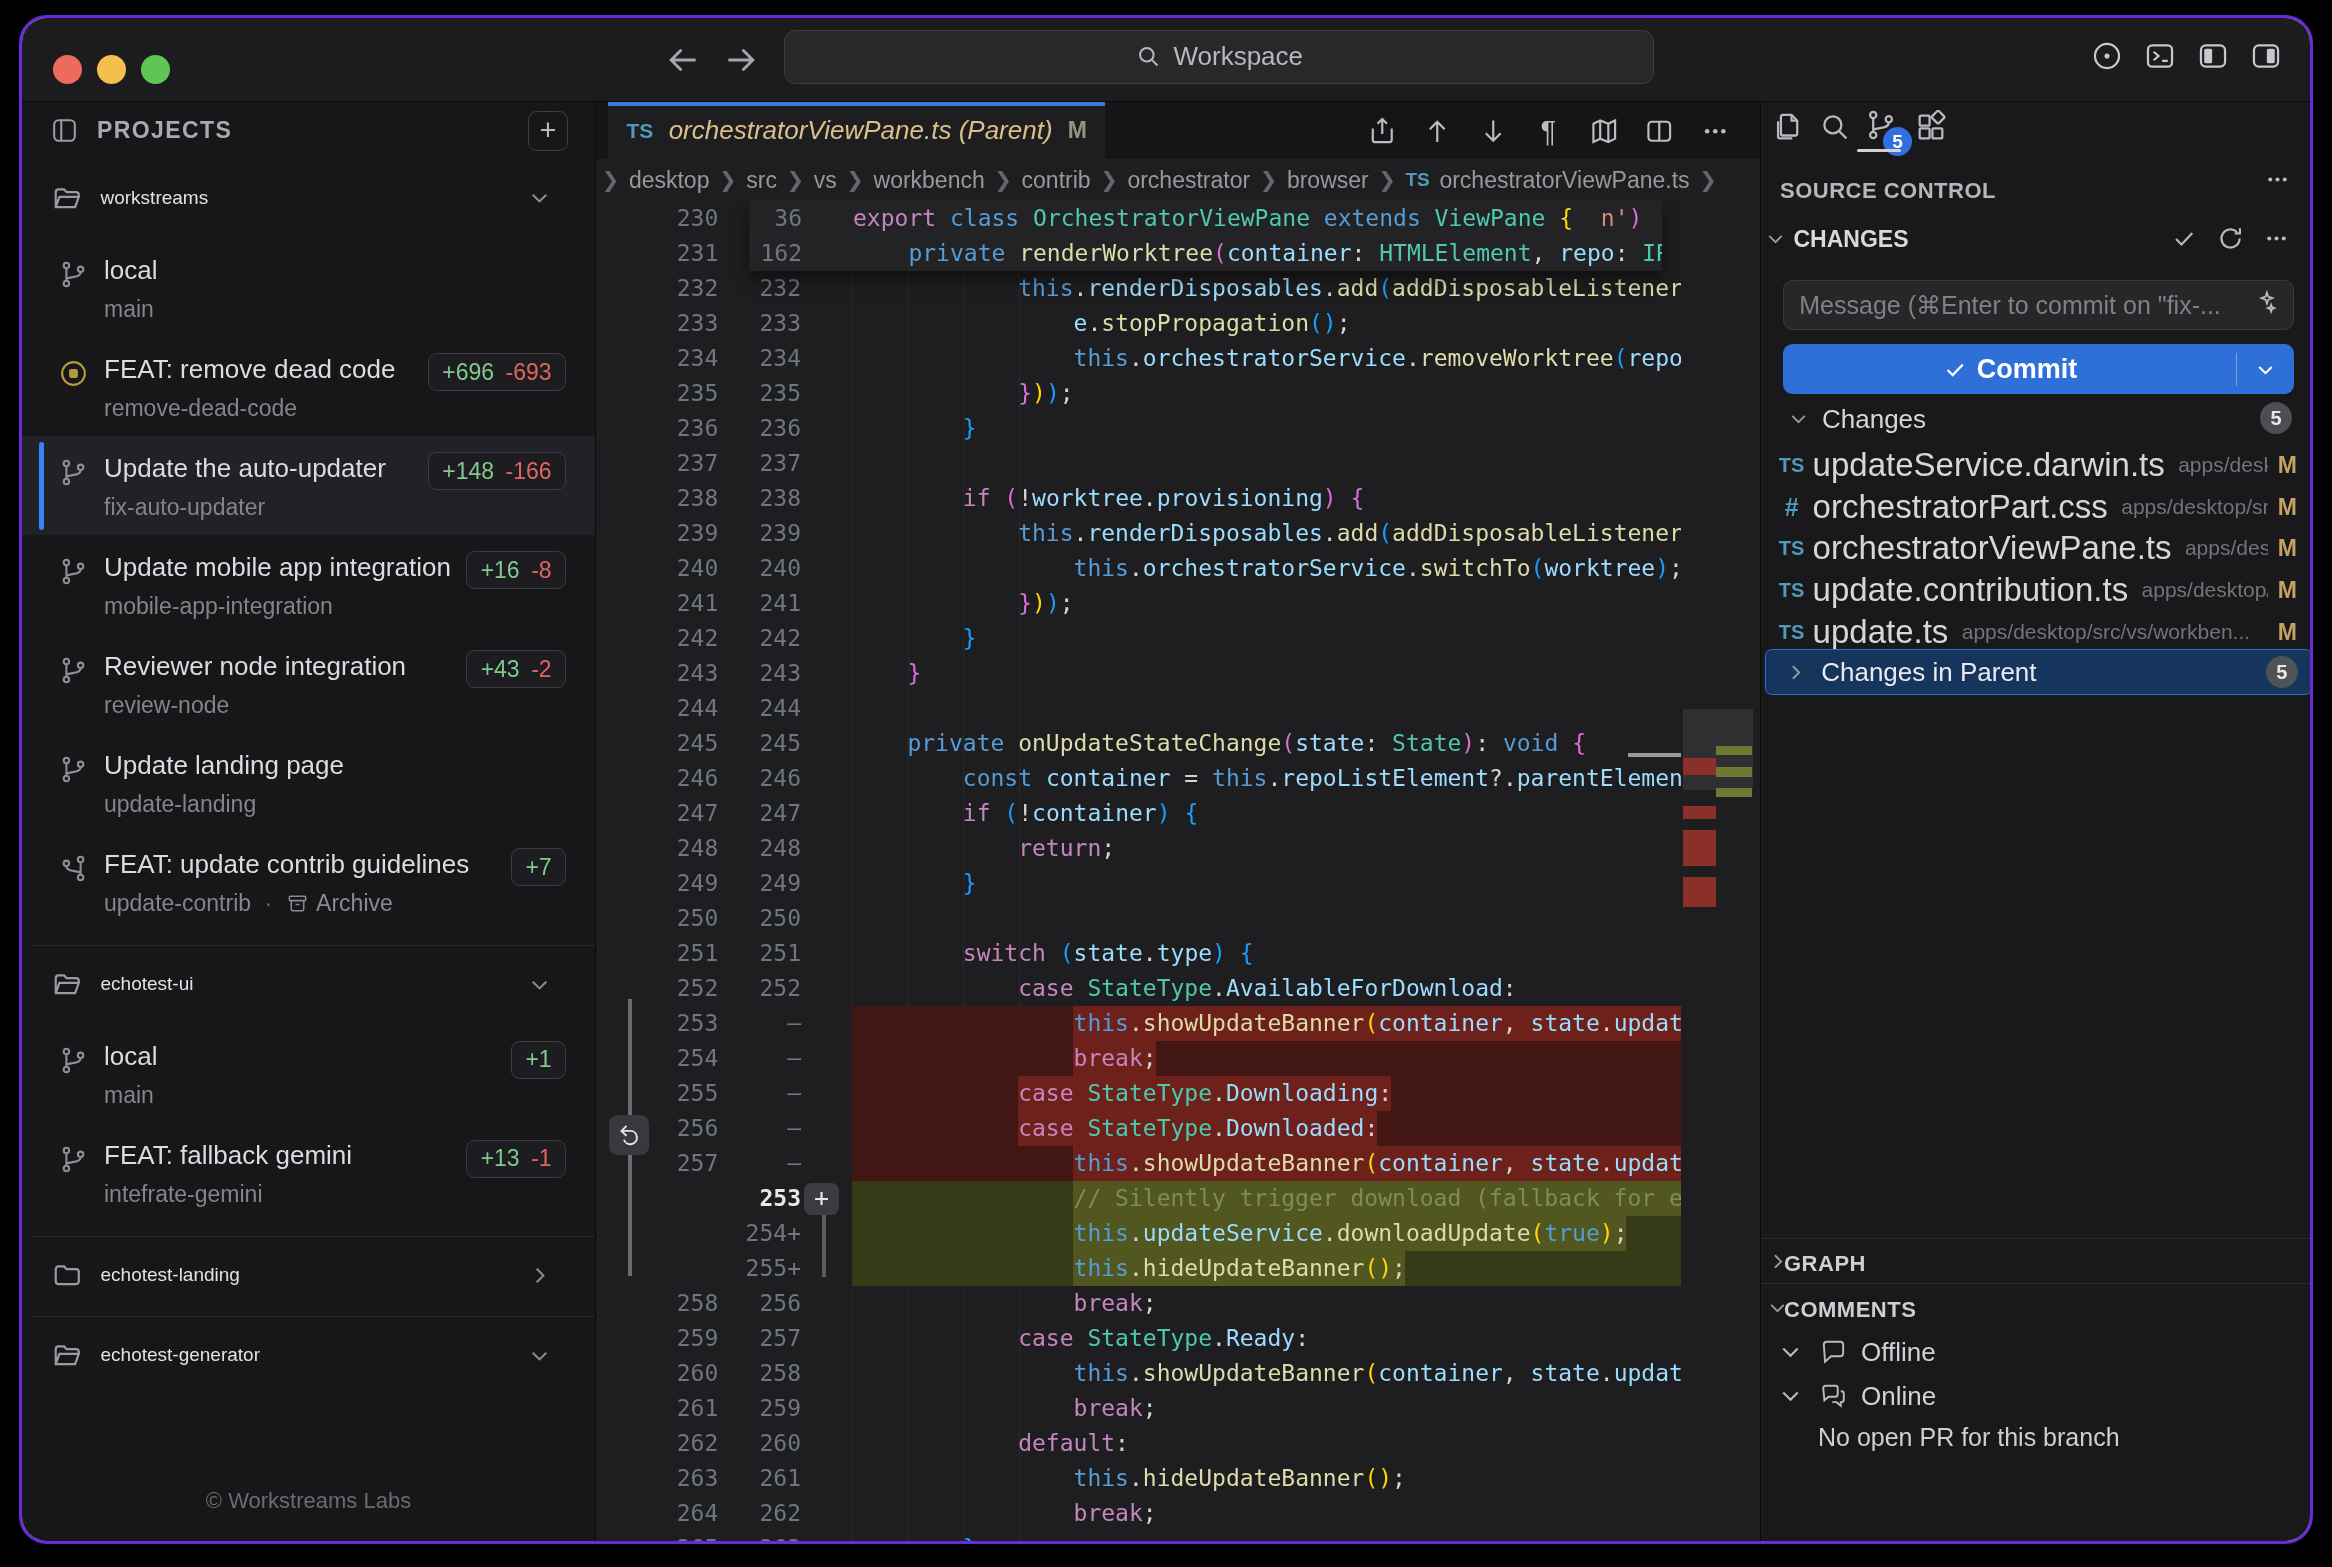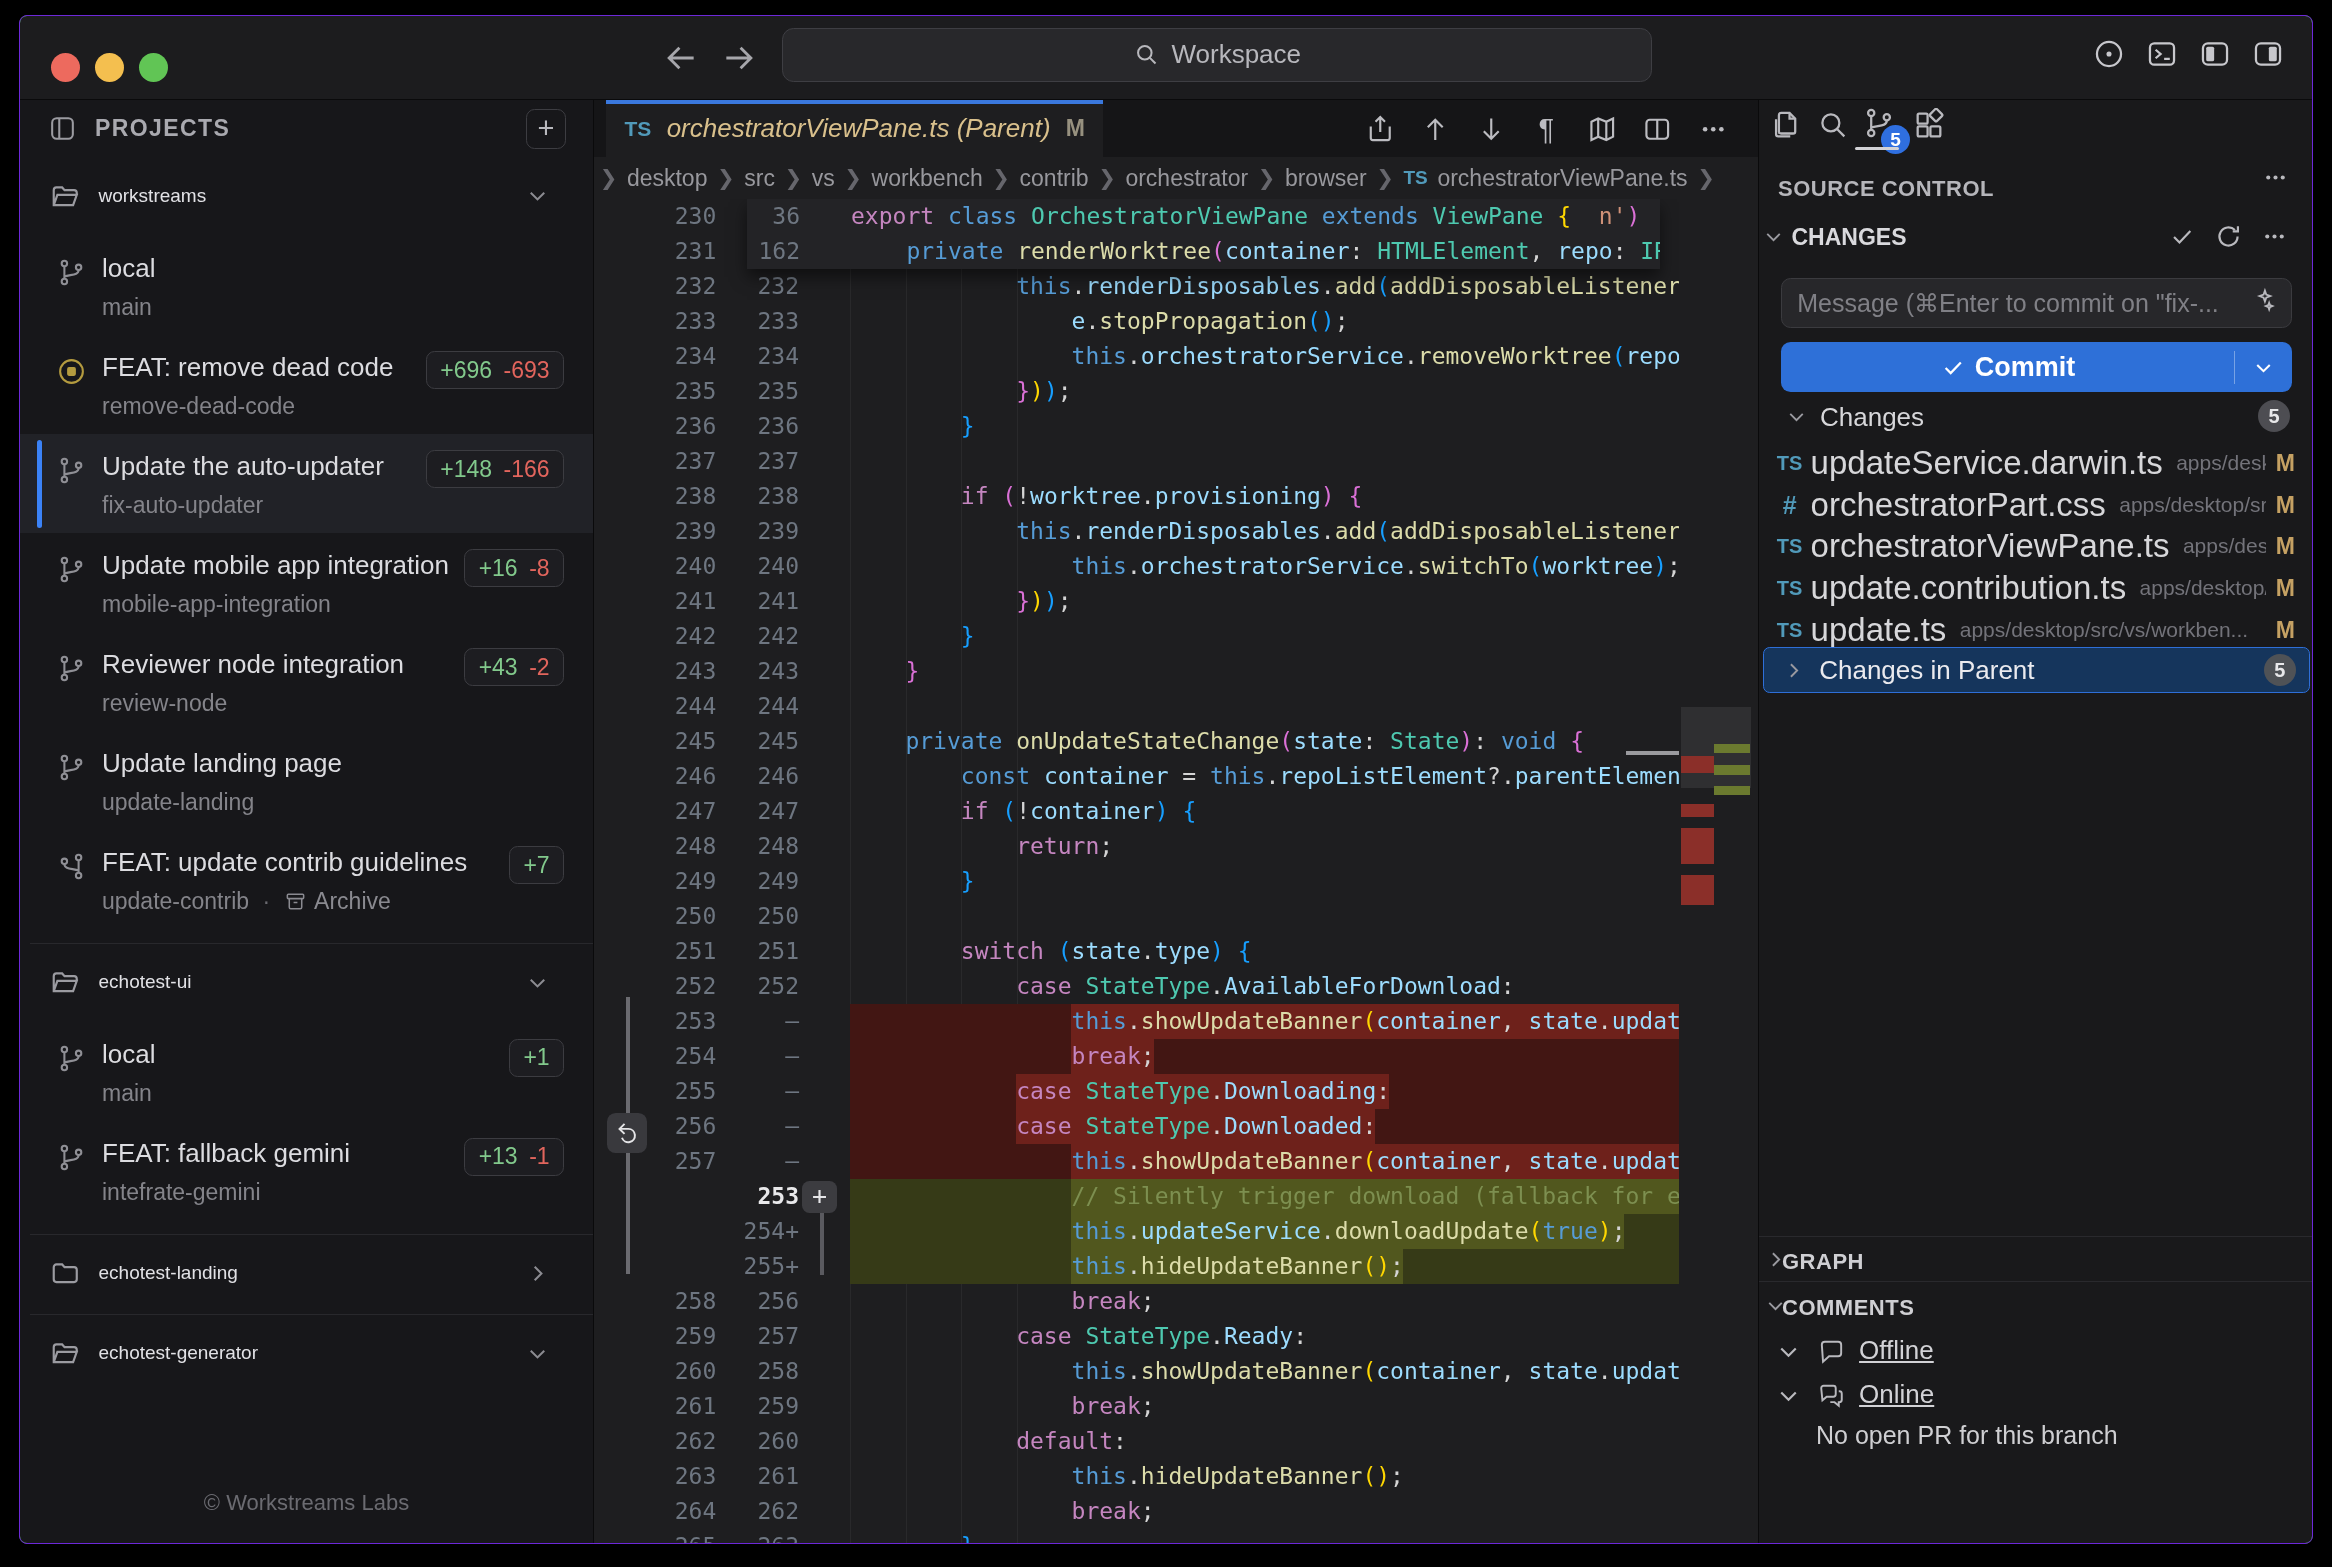--- a/index.html
+++ b/index.html
@@ -1,17 +1,17 @@
 <!DOCTYPE html>
 <html><head>
 <meta charset="utf-8">
 <style>
   * { margin:0; padding:0; box-sizing:border-box; }
   html,body { width:2332px; height:1568px; background:#000; font-family:"Liberation Sans", sans-serif; overflow:hidden; }
-  .window { position:absolute; left:19px; top:15.3px; width:2294px; height:1529px; background:#86efac; border:1px solid #6d28d9; border-radius:8px; overflow:hidden; }
+  .window { position:absolute; left:19px; top:15.3px; width:2294px; height:1529px; background:#86efac; border:3px solid #6d28d9; border-radius:28px; overflow:hidden; }
 
   
   .titlebar { position:absolute; left:0; top:0; width:100%; height:84px; background:#1c1c1e; border-bottom:1px solid #0a0a0b; }
   .traffic { position:absolute; top:37px; width:29px; height:29px; border-radius:50%; }
   .t-red{ left:31px; background:#ed6a5e; } .t-yellow{ left:75px; background:#f4bf4f; } .t-green{ left:119px; background:#61c555; }
   .nav-arrow { position:absolute; top:23px; width:38px; height:38px; color:#a6a6ab; }
   .search-pill { position:absolute; left:762px; top:11.5px; width:870px; height:54px; background:#28282b; border:1px solid #3e3e43; border-radius:11.5px; display:flex; align-items:center; justify-content:center; gap:11.5px; color:#b7b7bc; font-size:26px; }
   .tb-icons { position:absolute; right:27px; top:21px; display:flex; gap:19px; }
   .tb-icons .ico { width:34px; height:34px; color:#c7c7cc; }
 
@@ -108,21 +108,21 @@
   .commit-btn .divider { width:1px; height:32.5px; background:rgba(255,255,255,0.35); }
   .commit-btn .dd { width:57px; display:flex; align-items:center; justify-content:center; color:#fff; }
   .count-badge { position:absolute; width:32px; height:32px; background:#4d4d52; border-radius:50%; color:#e8e8ea; font-size:20px; font-weight:bold; text-align:center; line-height:32px; }
   .file-row { position:absolute; left:9.6px; right:5.7px; height:42px; display:flex; align-items:center; }
   .file-row .ficon { width:42px; text-align:center; color:#519aba; font-weight:bold; font-size:20px; flex:none; }
   .file-row .fname { font-size:33px; color:#d7d7da; margin-right:13.4px; white-space:nowrap; }
   .file-row .fpath { font-size:21px; color:#73737a; white-space:nowrap; overflow:hidden; flex:1; }
   .file-row .fstat { font-size:23px; font-weight:bold; color:#c5a163; margin-left:9.6px; margin-right:13.4px; }
   .parent-row { position:absolute; left:3.8px; right:3.8px; height:46px; background:#15355c; border:1.9px solid #2e6fd8; border-radius:6.7px; display:flex; align-items:center; color:#eaeaee; }
   .rp-divider { position:absolute; left:0; right:0; border-top:1px solid #29292d; }
-  .cm-row { position:absolute; display:flex; align-items:flex-end; gap:13.4px; color:#d2d2d6; font-size:26px;text-decoration:underline; }
+  .cm-row { position:absolute; display:flex; align-items:flex-start; gap:13.4px; color:#d2d2d6; font-size:26px; }
   .cm-row .ico { width:29px; height:29px; color:#b9b9be; }
 </style>
 </head>
 <body>
 
 <div class="window">
 
   <div class="titlebar">
     <div class="traffic t-red"></div>
     <div class="traffic t-yellow"></div>

